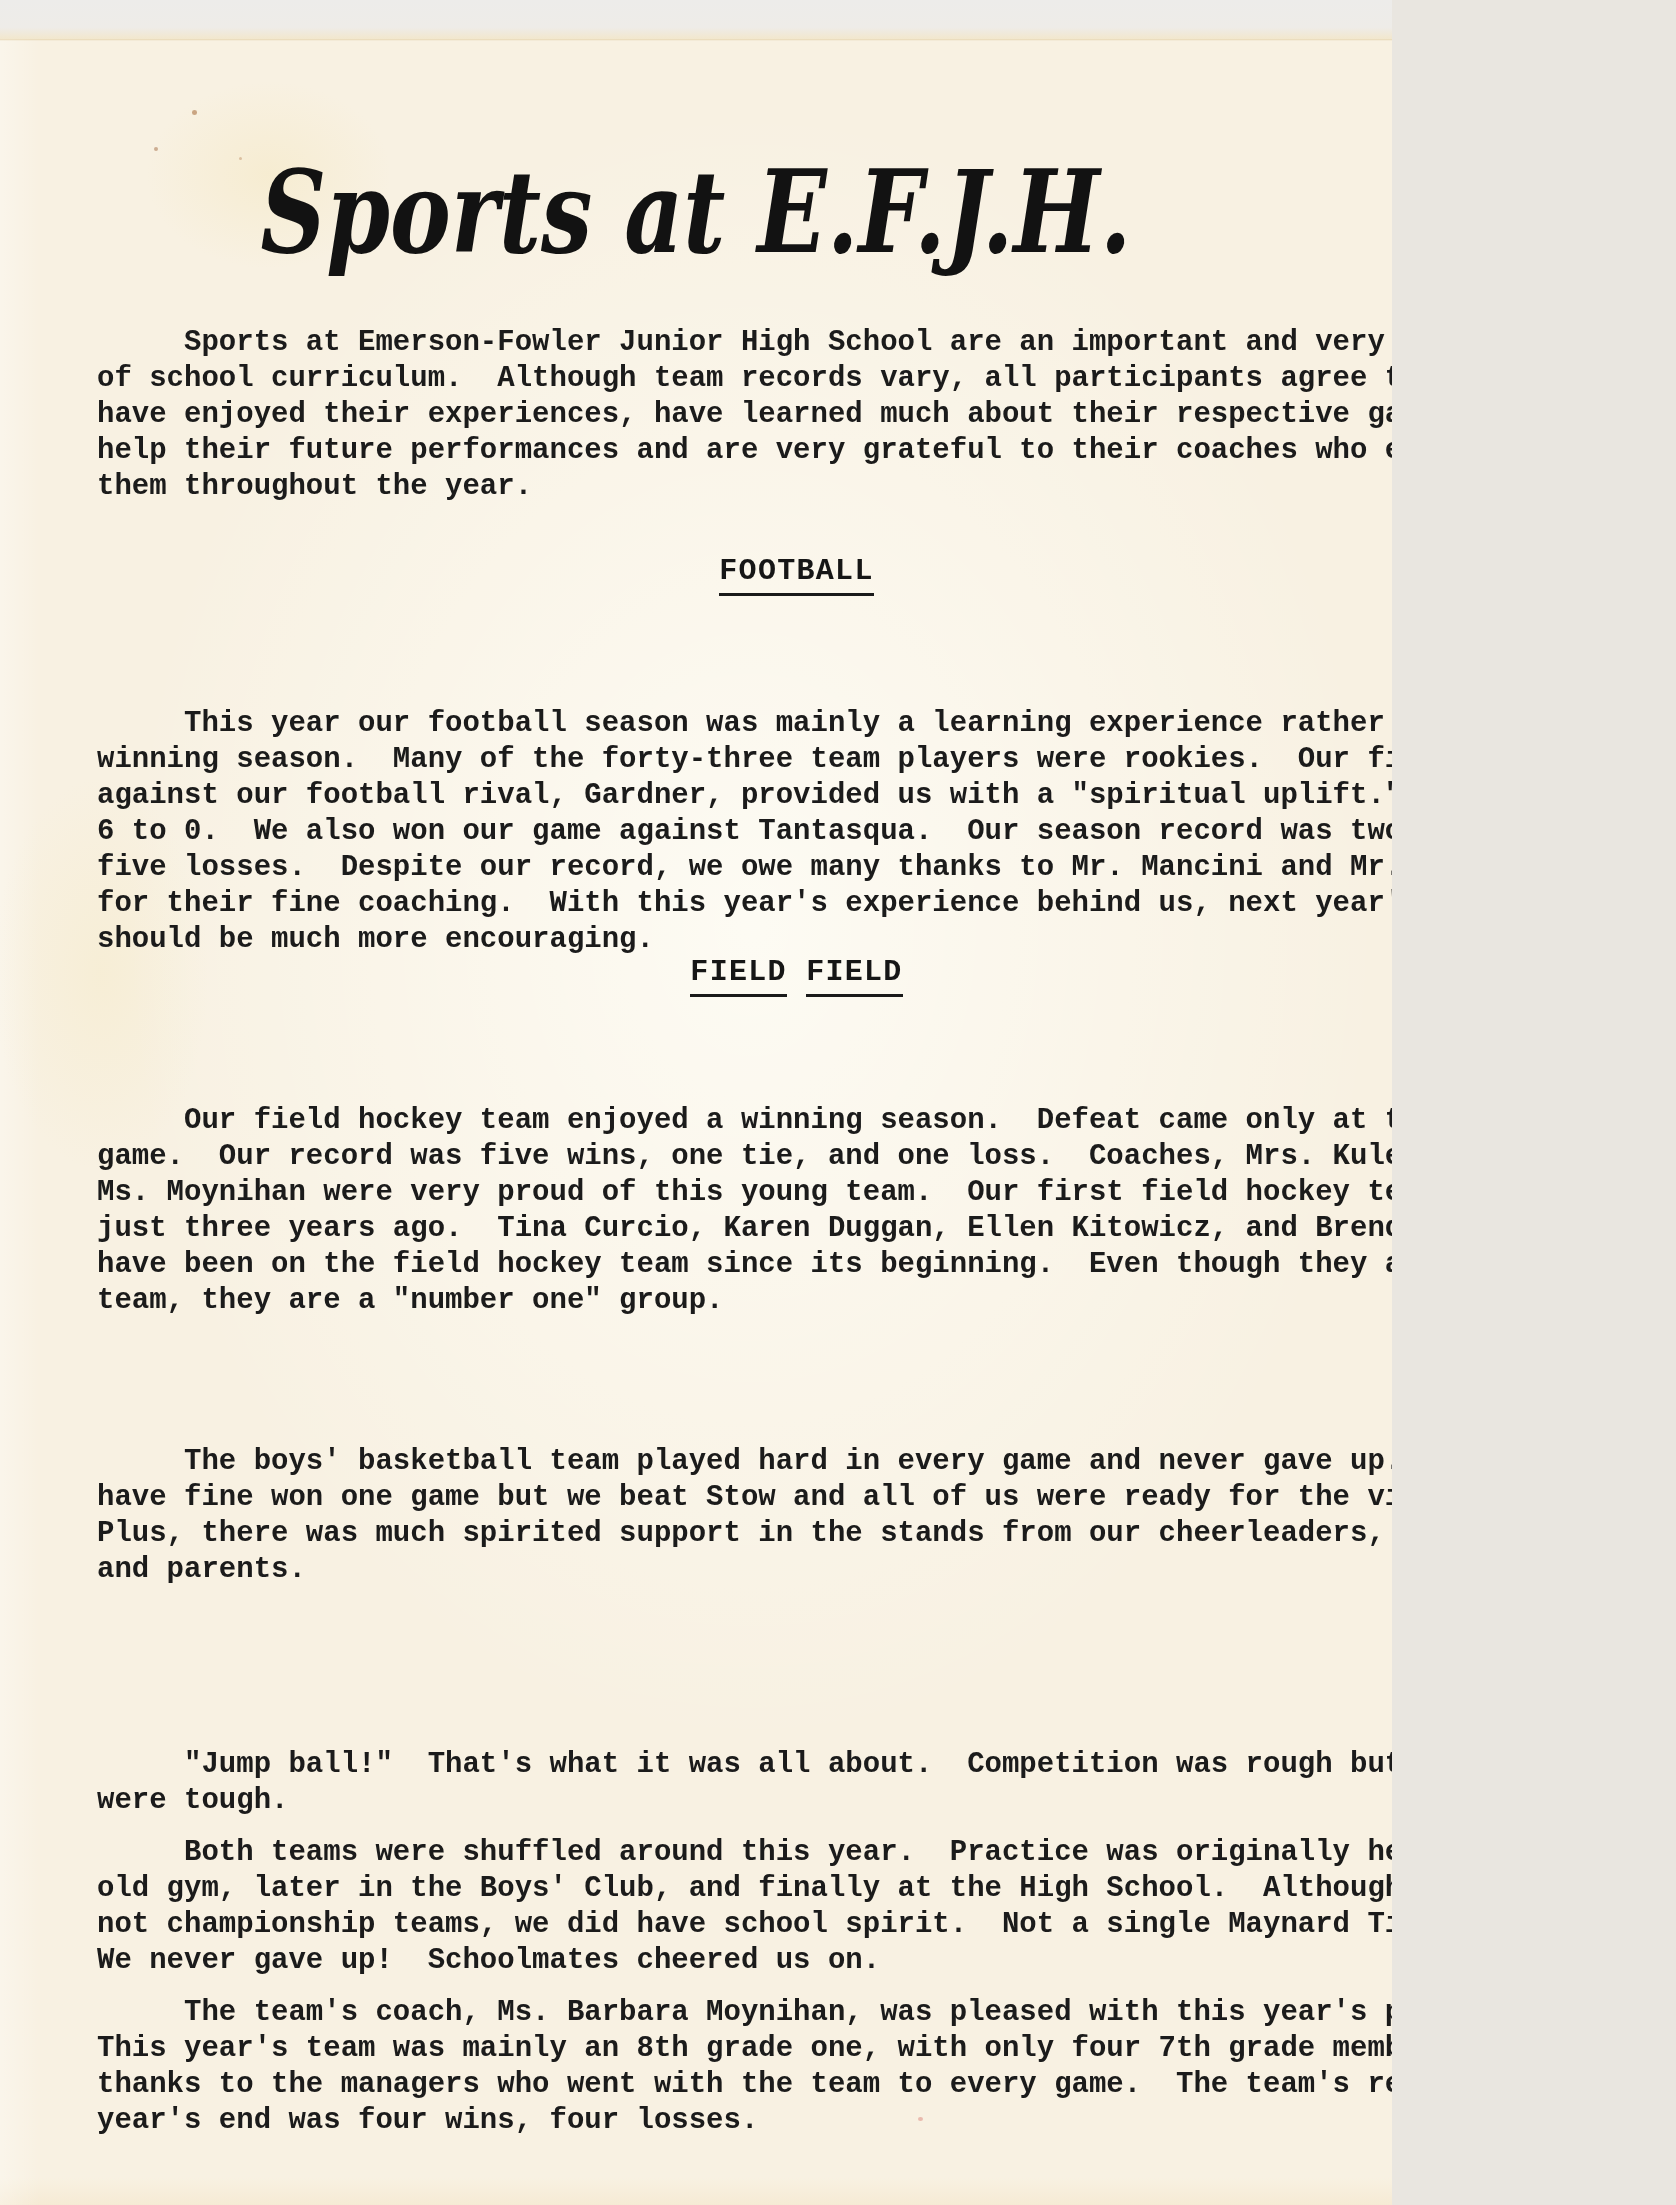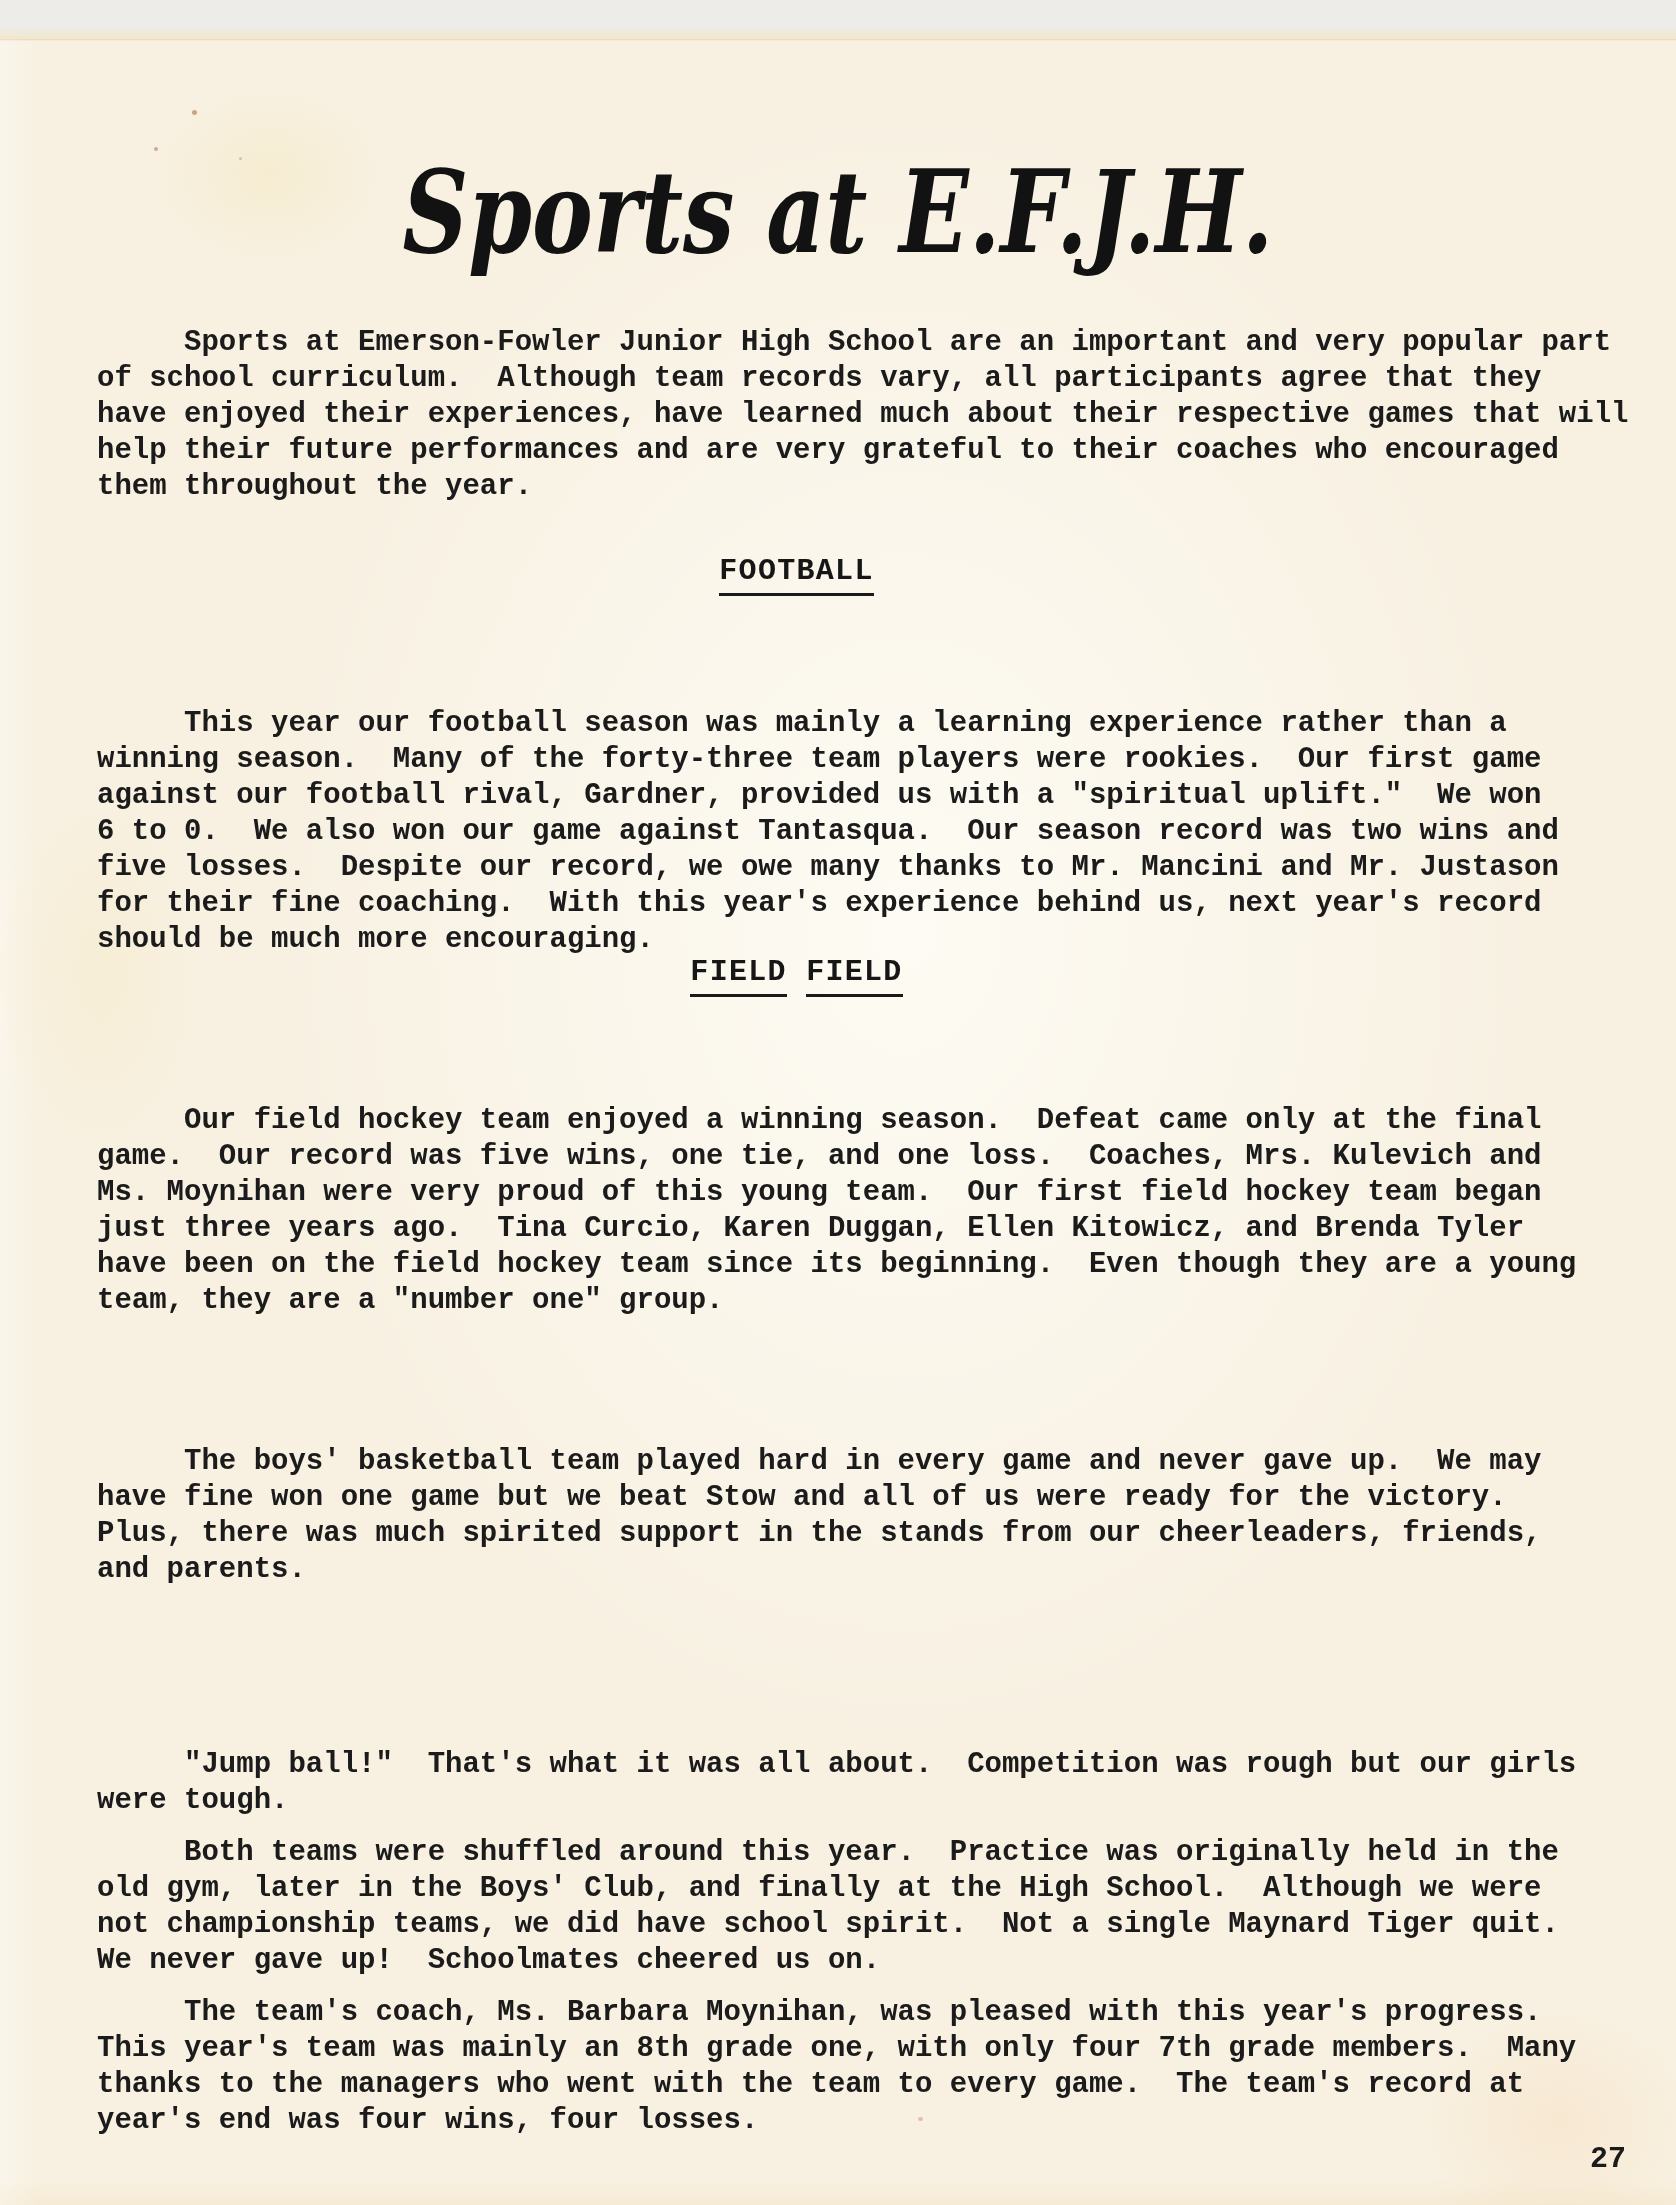--- a/index.html
+++ b/index.html
@@ -1,19 +1,19 @@
 <!DOCTYPE html>
 <html style="font-size:10.8px"><head>
 <meta charset="utf-8">
 <style>
   html, body { margin: 0; padding: 0; background: #e9e6e0; }
 
   .scan {
     position: relative;
-    width: 1676px;
+    width: 1392px;
     height: 2205px;
     overflow: hidden;
     color: #1b1b1b;
     background-color: #f8f1e2;
     background-image:
       radial-gradient(ellipse 874px 1142px at 54% 42%, rgba(255,255,250,0.72), rgba(255,255,250,0) 72%),
       radial-gradient(ellipse 175px 134px at 269px 175px, rgba(240,219,150,0.22), transparent 70%),
       radial-gradient(ellipse 155px 282px at 101px 974px, rgba(242,226,170,0.22), transparent 70%),
       radial-gradient(ellipse 215px 175px at 1559px 2123px, rgba(246,208,166,0.28), transparent 70%),
       linear-gradient(90deg, rgba(255,255,255,0.30) 0px, rgba(255,255,255,0) 40px),

